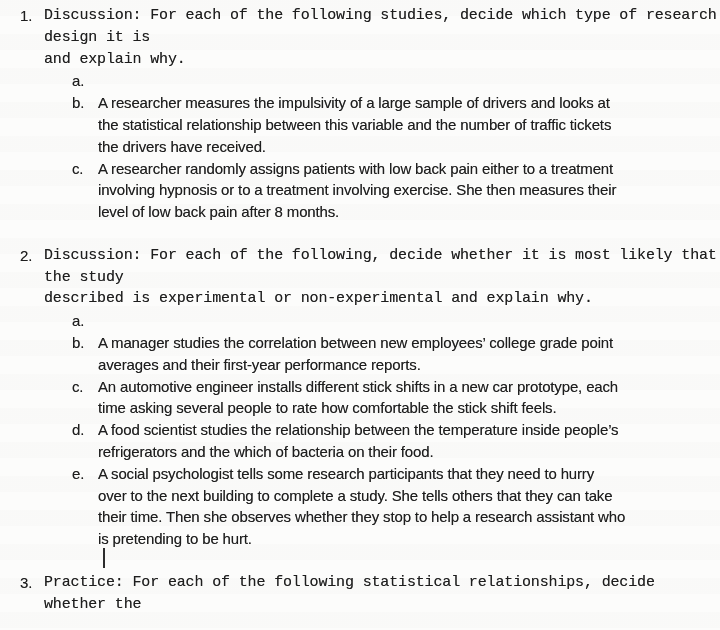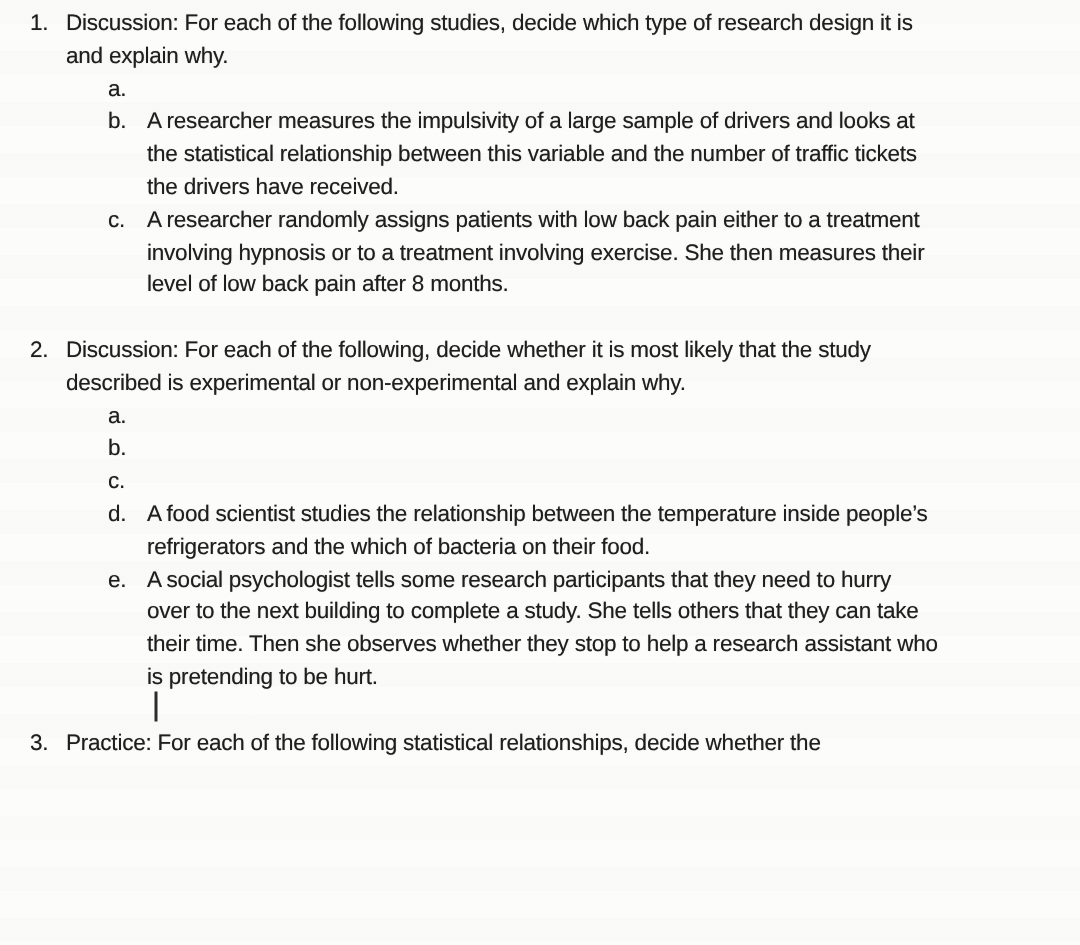--- a/index.html
+++ b/index.html
@@ -32,20 +32,21 @@
   .q {
     display: flex;
     margin-left: 20px;
   }
   .q .num {
     flex: none;
     width: 24px;
   }
   .q .qtext {
     white-space: pre-line;
+    font-family: Liberation Mono, monospace;
   }
   .sub {
     display: flex;
     margin-left: 72px;
   }
   .sub .letter {
     flex: none;
     width: 26px;
   }
   .sub .stext {
@@ -98,23 +99,27 @@
   <div class="q">
     <span class="num">2.</span>
     <div class="qtext">Discussion: For each of the following, decide whether it is most likely that the study
 described is experimental or non-experimental and explain why.</div>
   </div>
   <div class="sub">
     <span class="letter">a.</span>
   </div>
   <div class="sub">
     <span class="letter">b.</span>
+    <div class="stext">A manager studies the correlation between new employees’ college grade point
+averages and their first-year performance reports.</div>
   </div>
   <div class="sub">
     <span class="letter">c.</span>
+    <div class="stext">An automotive engineer installs different stick shifts in a new car prototype, each
+time asking several people to rate how comfortable the stick shift feels.</div>
   </div>
   <div class="sub">
     <span class="letter">d.</span>
     <div class="stext">A food scientist studies the relationship between the temperature inside people’s
 refrigerators and the which of bacteria on their food.</div>
   </div>
   <div class="sub">
     <span class="letter">e.</span>
     <div class="stext">A social psychologist tells some research participants that they need to hurry
 over to the next building to complete a study. She tells others that they can take

